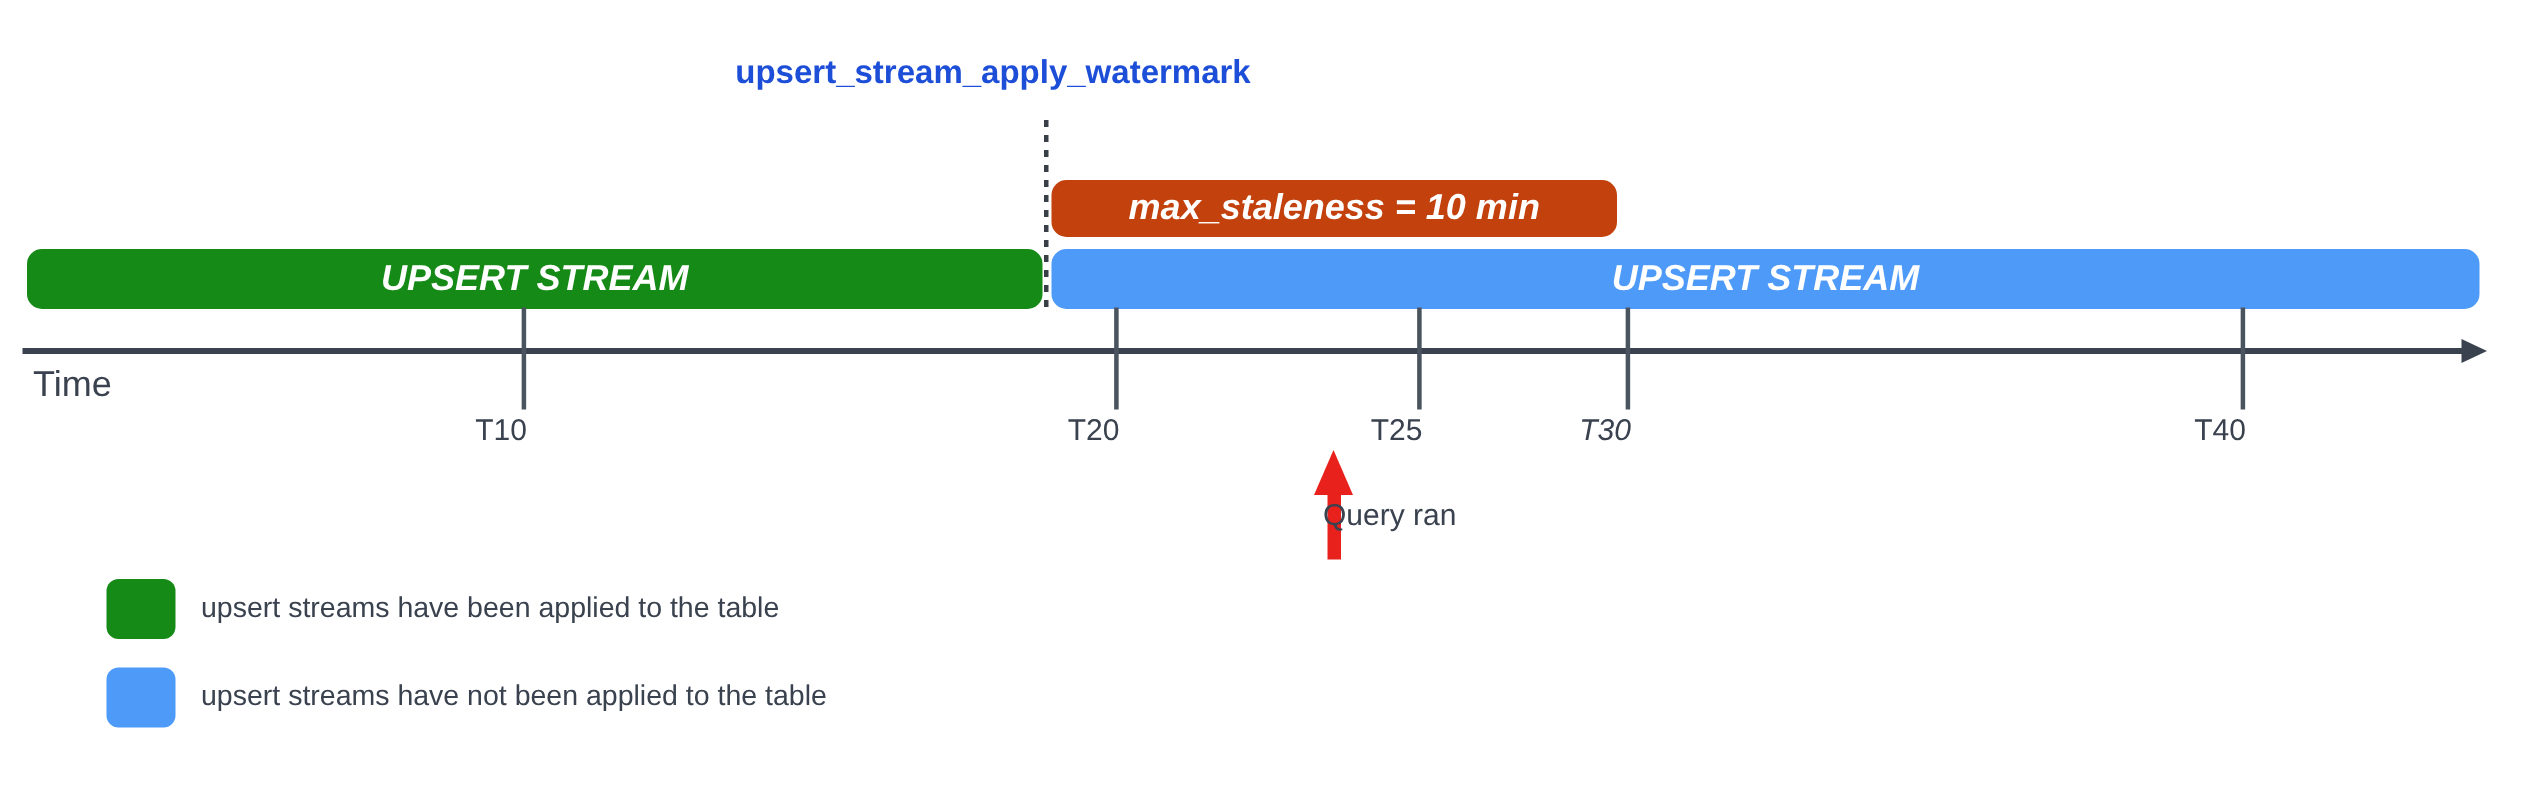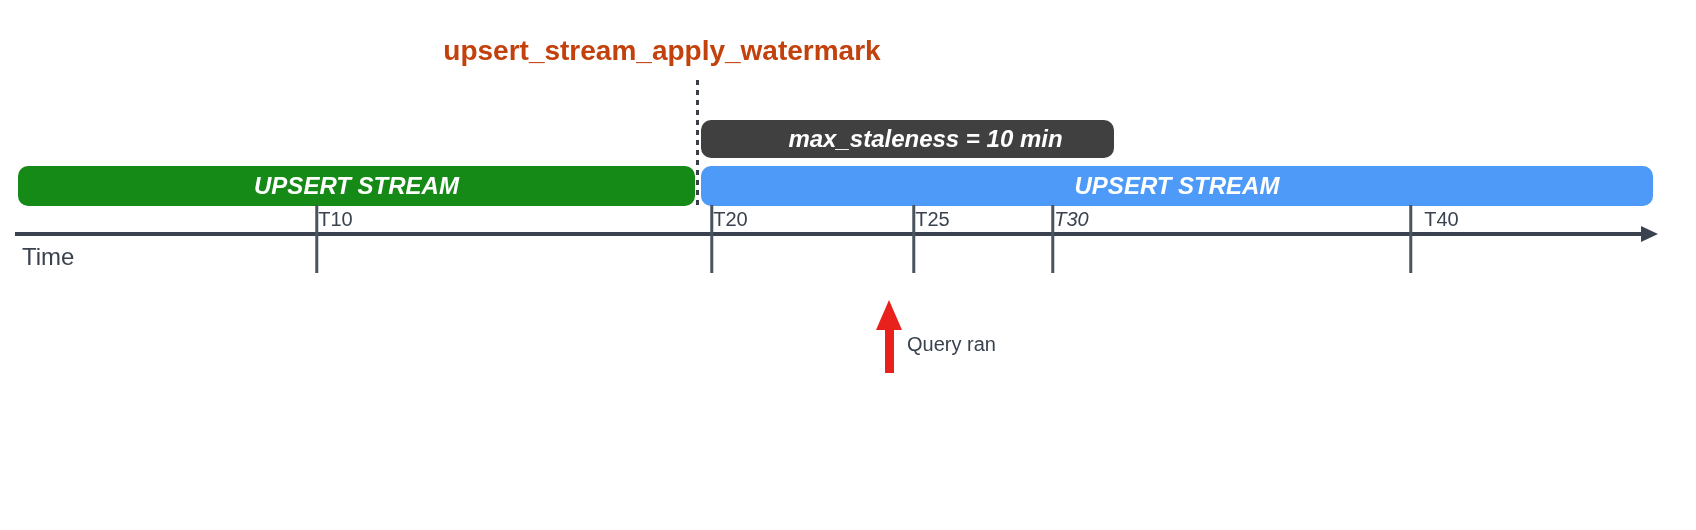--- a/index.html
+++ b/index.html
@@ -8,23 +8,23 @@
     width: 1696px;
     height: 530px;
     background: #ffffff;
     font-family: "Liberation Sans", sans-serif;
     overflow: hidden;
   }
   .title {
     position: absolute;
     left: 362px; top: 35px; width: 600px;
     text-align: center;
-    font-size: 28px;
+    font-size: 22px;
     font-weight: bold;
-    color: #c2410c;
+    color: #1d4ed8;
     white-space: nowrap;
   }
   .dashed-line {
     position: absolute;
     left: 696px; top: 80px;
     width: 3px; height: 128px;
     background: repeating-linear-gradient(
       to bottom,
       #383f47 0px, #383f47 5px,
       transparent 5px, transparent 10px
@@ -64,38 +64,38 @@
     position: absolute;
     left: 22px; top: 243px;
     font-size: 24px;
     color: #39424E;
   }
   .tick {
     position: absolute;
     top: 205px;
     transform: translateX(-50%);
     display: flex;
-    flex-direction: row;
-    align-items: flex-start;
+    flex-direction: column;
+    align-items: flex-end;
   }
   .tick-line {
     width: 3px; height: 68px;
     background: #4a545f;
   }
   .tick-label {
     margin-top: 3px;
     font-size: 20px;
     color: #39424E;
     white-space: nowrap;
   }
   .tick-t10 { left: 334px; }
   .tick-t20 { left: 729px; }
   .tick-t25 { left: 891px; margin-left: 40px; }
   .tick-t30 { left: 1070px; font-style: italic; }
-  .tick-t40 { left: 1434px; gap: 12px; }
+  .tick-t40 { left: 1480px; }
 
   .query-arrow {
     position: absolute;
     left: 889px; top: 300px;
     transform: translateX(-50%);
     display: flex;
     flex-direction: column;
     align-items: center;
   }
   .query-arrow-head {
@@ -104,21 +104,21 @@
     border-left: 13px solid transparent;
     border-right: 13px solid transparent;
   }
   .query-arrow-shaft {
     width: 9px; height: 44px;
     margin-top: -1px;
     background: #E8211D;
   }
   .query-label {
     position: absolute;
-    left: 907px; top: 333px;
+    left: 882px; top: 333px;
     font-size: 20px;
     color: #39424E;
     white-space: nowrap;
   }
 
   .legend {
     position: absolute;
     left: 71px; top: 386px;
   }
   .legend-row {
@@ -140,21 +140,21 @@
 </style>
 </head>
 <body>
 
 <div class="canvas">
 
   <div class="title">upsert_stream_apply_watermark</div>
 
   <div class="dashed-line"></div>
 
-  <div class="bar bar-staleness" style="background: #404040; padding-left: 36px;">
+  <div class="bar bar-staleness" style="background: #c2410c;">
     <span>max_staleness = 10 min</span>
   </div>
 
   <div class="bar bar-applied" style="background: rgb(22, 138, 22);">
     <span>UPSERT STREAM</span>
   </div>
 
   <div class="bar bar-unapplied" style="background: rgb(77, 154, 248);">
     <span>UPSERT STREAM</span>
   </div>
@@ -184,15 +184,23 @@
     <div class="tick-label">T40</div>
   </div>
 
   <div class="query-arrow">
     <div class="query-arrow-head" style="border-bottom-color: rgb(232, 33, 29);"></div>
     <div class="query-arrow-shaft" style="background: rgb(232, 33, 29);"></div>
   </div>
   <div class="query-label">Query ran</div>
 
   <div class="legend">
+    <div class="legend-row">
+      <div class="legend-swatch" style="background: rgb(22, 138, 22);"></div>
+      <div class="legend-text">upsert streams have been applied to the table</div>
+    </div>
+    <div class="legend-row">
+      <div class="legend-swatch" style="background: rgb(77, 154, 248);"></div>
+      <div class="legend-text">upsert streams have not been applied to the table</div>
+    </div>
   </div>
 
 </div>
 
 </body></html>

